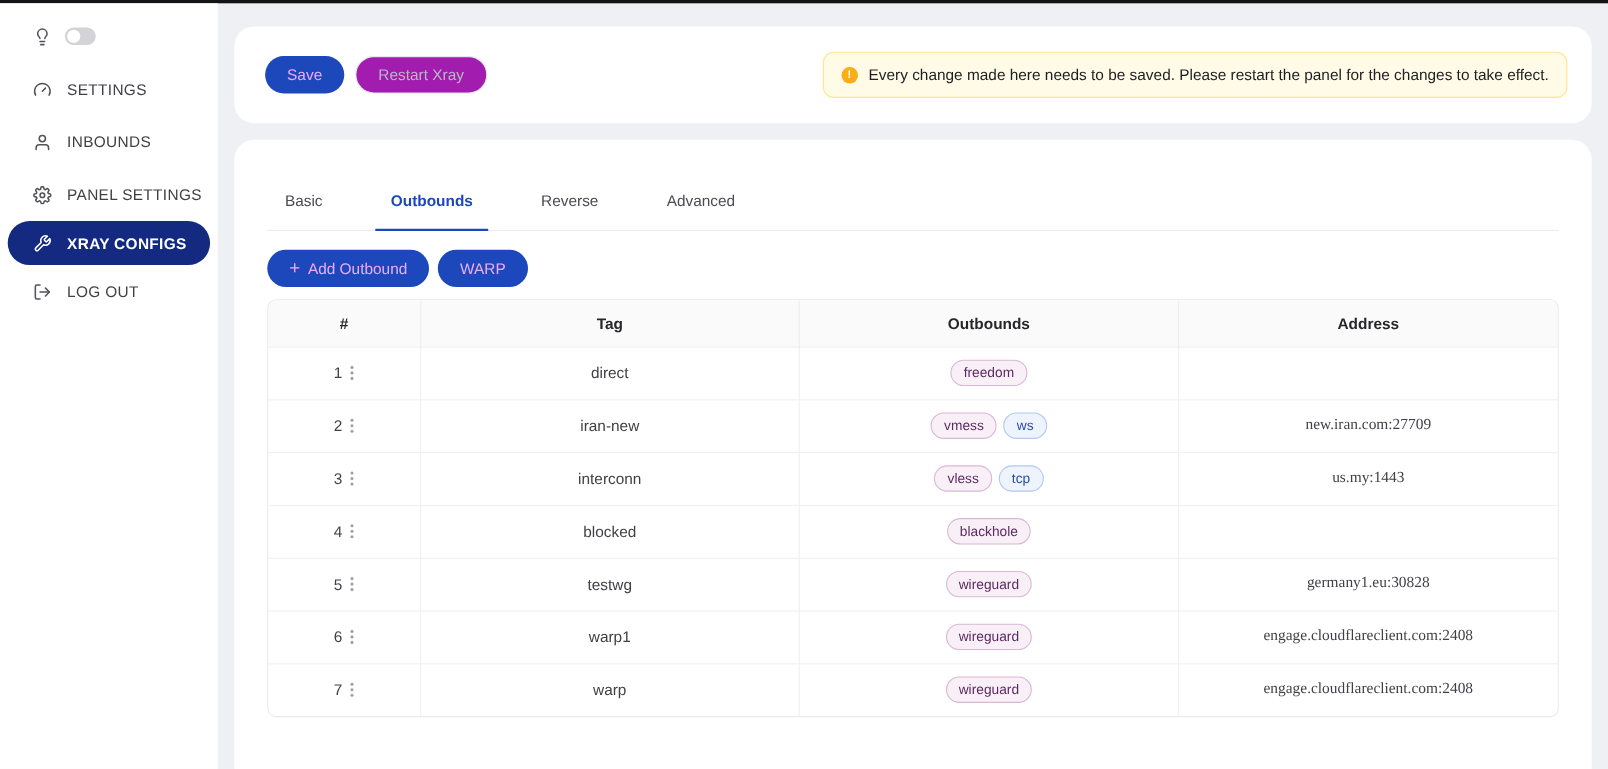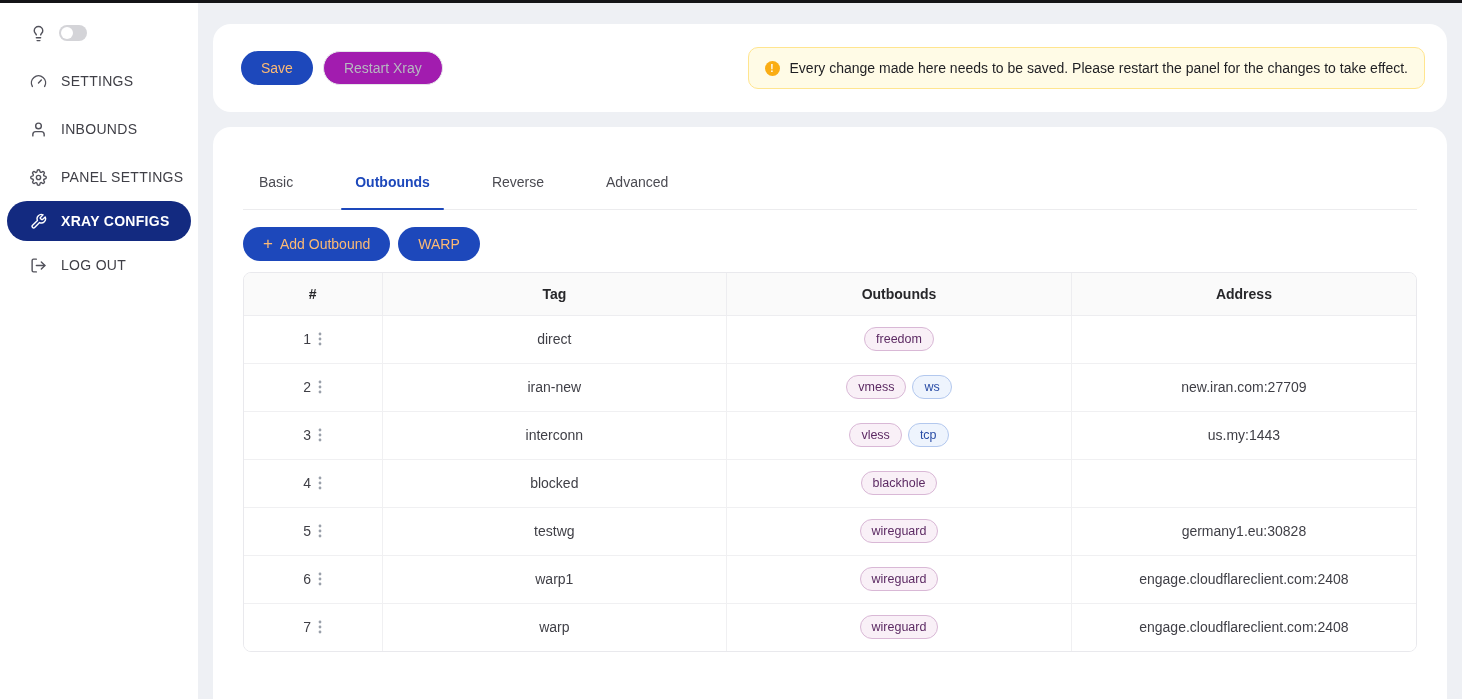--- a/index.html
+++ b/index.html
@@ -47,21 +47,21 @@
   .toolbar-card {
     height: 88px; display: flex; align-items: center; justify-content: space-between;
     padding: 0 22px 0 28px; margin-bottom: 15px;
   }
   .btn-group { display: flex; gap: 10px; align-items: center; }
   .btn {
     height: 34px; border-radius: 17px; border: none; font-family: inherit;
     font-size: 14px; padding: 0 20px; cursor: pointer; display: inline-flex;
     align-items: center; gap: 7px;
   }
-  .btn-primary { background: var(--accent, #1d48bb); color: #fdba74; font-weight: 500; }
+  .btn-primary { background: var(--accent, #1d48bb); color: #f0abfc; font-weight: 500; }
   .btn-disabled {
     background: #a21caf; color: #b6b9c0; border: 1px solid #e5e5ea; cursor: not-allowed;
   }
   .plus-glyph { font-size: 17px; font-weight: 400; line-height: 1; margin-top: -1px; }
 
   .alert {
     height: 42px; display: flex; align-items: center; gap: 10px;
     background: var(--alert-bg, #fffbe6);
     border: 1px solid var(--alert-border, #ffe58f);
     border-radius: 10px; padding: 0 16px; font-size: 14px; color: #1f1f23;
@@ -98,21 +98,21 @@
   th, td { text-align: center; font-size: 14px; }
   th {
     background: #fafafa; height: 42px; font-weight: 700; color: #27272a;
     border-bottom: 1px solid #ededf0; border-right: 1px solid #ededf0;
   }
   th:last-child { border-right: none; }
   td {
     background: #ffffff; height: 48px; color: #3f3f46;
     border-bottom: 1px solid #f0f0f2; border-right: 1px solid #f0f0f2;
   }
-  td:last-child { border-right: none; }
+  td:last-child { border-right: none; font-family: Liberation Serif, serif; }
   tr:last-child td { border-bottom: none; }
   col.c-num { width: 138px; }
 
   .numcell { display: flex; align-items: center; justify-content: center; gap: 7px; }
   .dots { display: inline-flex; cursor: pointer; color: #9aa0aa; }
   .dots svg { display: block; }
 
   .ptag {
     display: inline-block; padding: 2px 11px; border-radius: 999px;
     font-size: 12.5px; line-height: 18px;

